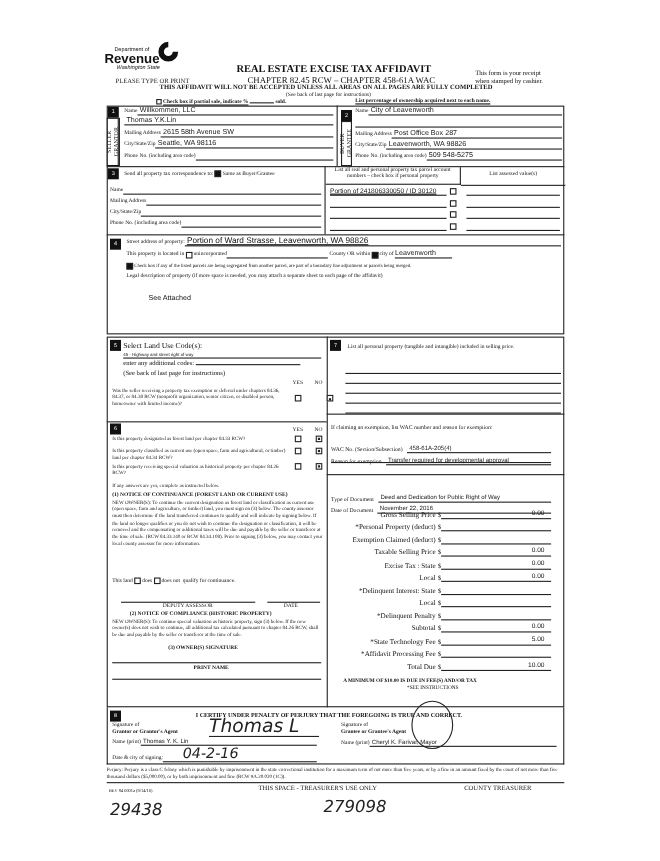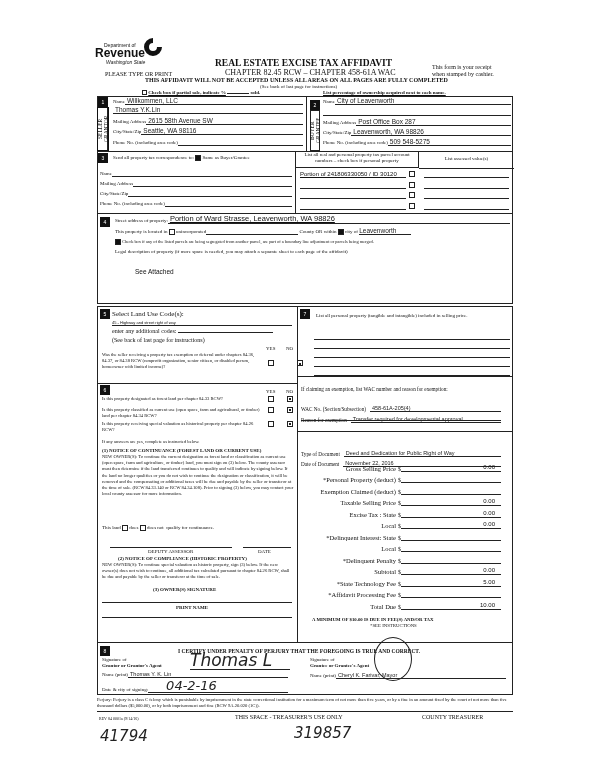--- a/index.html
+++ b/index.html
@@ -419,14 +419,14 @@
         <span class="fill" style="font-size:5.5px;">Cheryl K. Farivar, Mayor</span>
       </div>
   </div>
 </div>
 
 <div class="abs t5" style="left:97px;top:697px;width:416px;font-size:4.6px;line-height:6.4px;border-bottom:0.8px solid #222;padding-bottom:1px;">Perjury: Perjury is a class C felony which is punishable by imprisonment in the state correctional institution for a maximum term of not more than five years, or by a fine in an amount fixed by the court of not more than five thousand dollars ($5,000.00), or by both imprisonment and fine (RCW 9A.20.020 (1C)).</div>
 
 <div class="abs t5" style="left:99px;top:716px;font-size:4px;">REV 84 0001a (9/14/16)</div>
 <div class="abs t6" style="left:235px;top:714px;font-size:6px;">THIS SPACE - TREASURER'S USE ONLY</div>
 <div class="abs t6" style="left:422px;top:714px;font-size:6px;">COUNTY TREASURER</div>
-<div class="abs hand" style="left:100px;top:727px;font-size:15px;">41794</div>
-<div class="abs hand" style="left:294px;top:724px;font-size:15px;">319857</div>
+<div class="abs hand" style="left:100px;top:727px;font-size:15px;">29438</div>
+<div class="abs hand" style="left:294px;top:724px;font-size:15px;">279098</div>
 
 </body></html>

